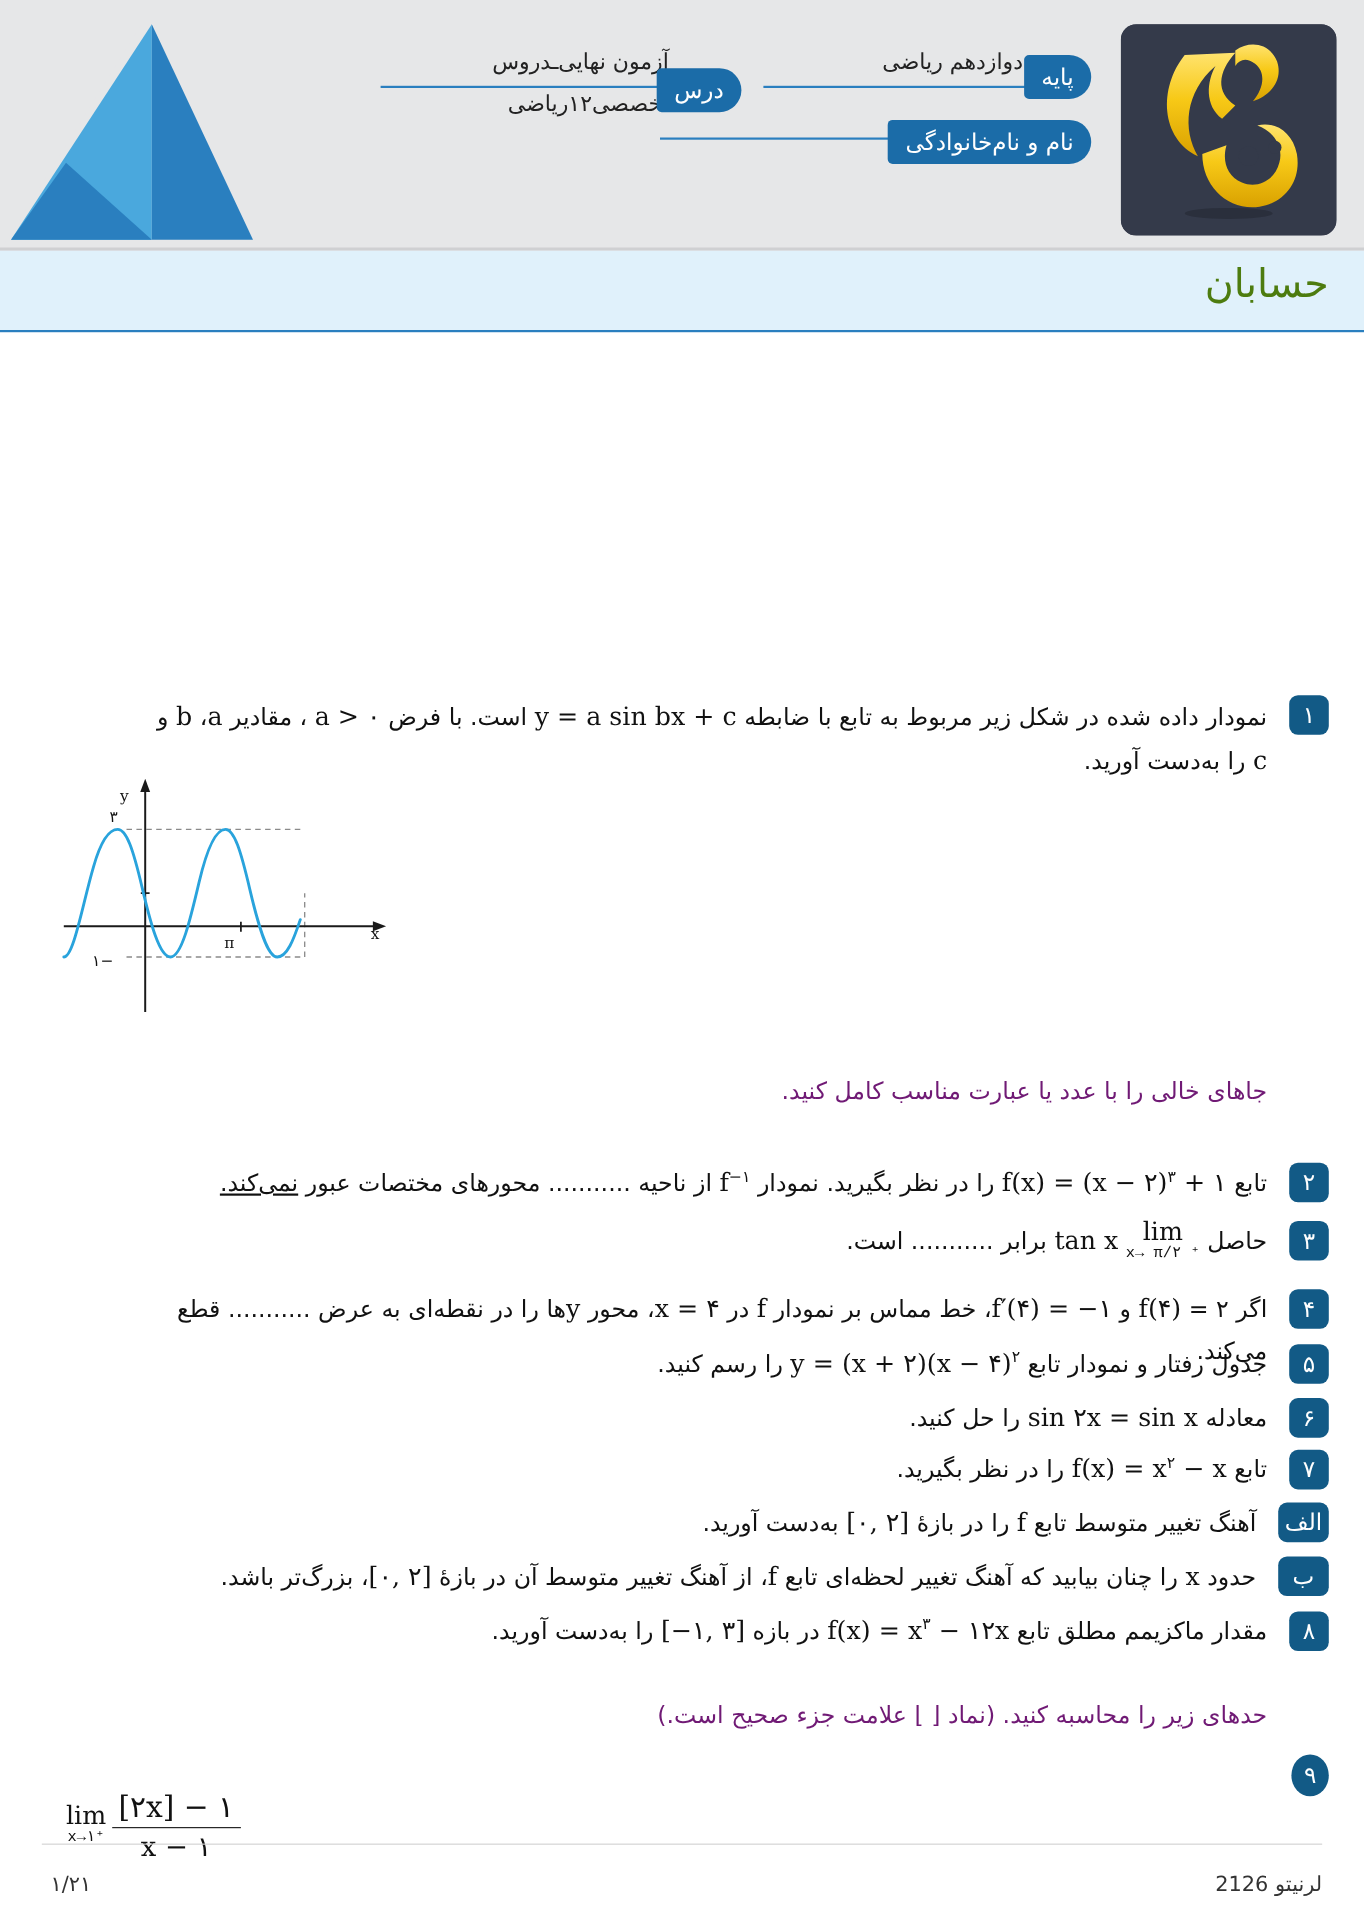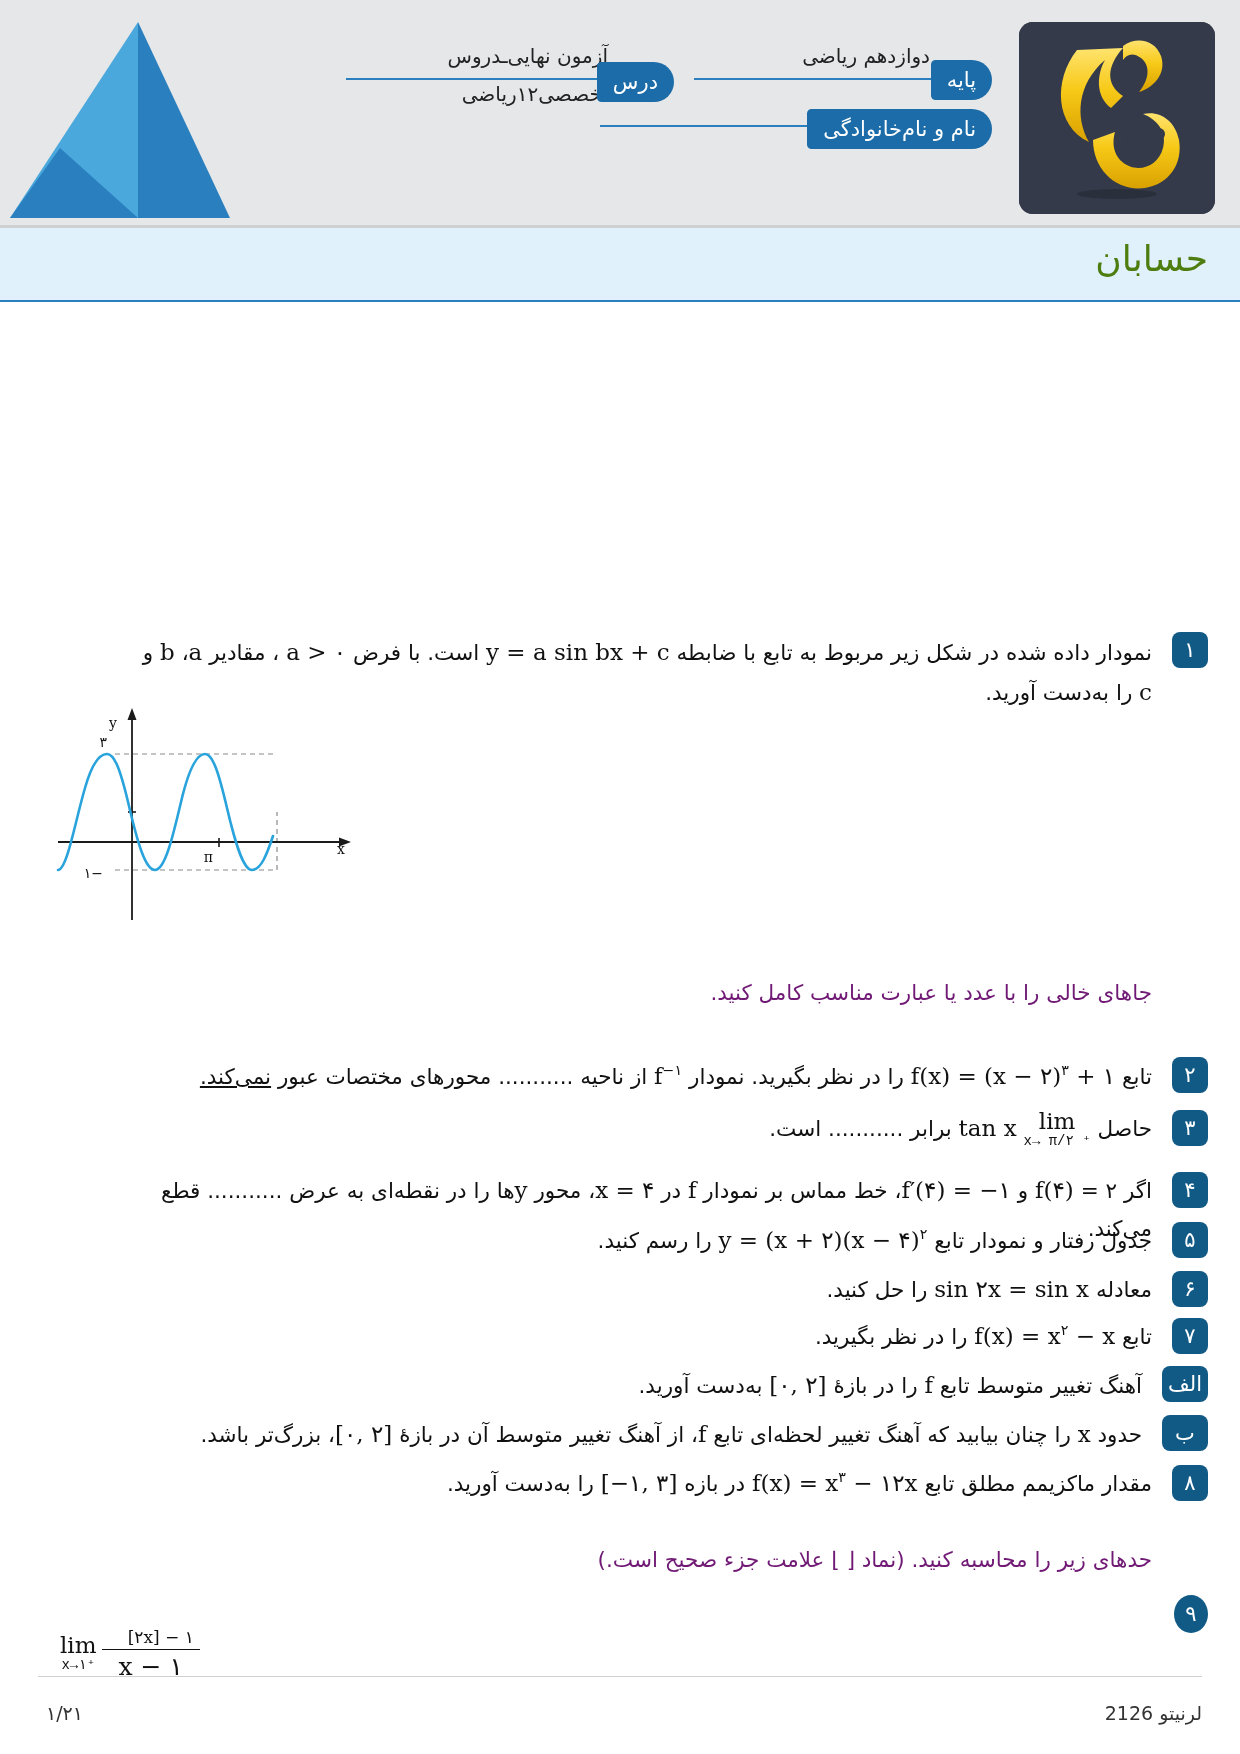--- a/index.html
+++ b/index.html
@@ -172,21 +172,21 @@
   .limwrap .lop { font-size: 23px; display: block; line-height: 1; }
   .limwrap .lsub { font-size: 14px; display: block; line-height: 1.1; margin-top: 1px; font-family: Liberation Mono, monospace; }
 
   .frac {
     display: inline-block;
     vertical-align: middle;
     text-align: center;
     direction: ltr;
     font-family: "DejaVu Serif", "Liberation Serif", serif;
   }
-  .frac .num { display: block; padding: 0 6px 2px; font-size: 17px; margin-left: 20px; }
+  .frac .num { display: block; padding: 0 6px 2px; font-size: 27px; }
   .frac .den { display: block; padding: 2px 6px 0; font-size: 25px; border-top: 1.6px solid #111; }
 
   
   .graph {
     position: absolute;
     left: 55px;
     top: 400px;
     width: 300px;
     height: 225px;
   }
@@ -229,21 +229,21 @@
 
 <div class="header">
 
   <svg class="header-left-cut" viewBox="0 0 250 228" preserveAspectRatio="none">
     <polygon points="0,228 250,228 250,20 130,20" fill="#e6e7e8"></polygon>
     <polygon points="10,218 138,22 138,218" fill="#4aa8dd"></polygon>
     <polygon points="138,22 230,218 138,218" fill="#2a7fbf"></polygon>
     <polygon points="10,218 60,148 138,218" fill="#2a7fbf"></polygon>
   </svg>
 
-  <div class="pill sq-left" style="top:36px; right:248px;">پایه</div>
+  <div class="pill sq-left" style="top:26px; right:248px;">پایه</div>
   <div class="field-val" style="top:44px; right:310px; width:230px;">دوازدهم ریاضی</div>
   <div class="field-line" style="top:78px; right:308px; width:238px;"></div>
 
   <div class="pill sq-left" style="top:38px; right:566px;">درس</div>
   <div class="field-val" style="top:44px; right:632px; width:260px;">آزمون نهایی‌ـدروس</div>
   <div class="field-val" style="top:82px; right:632px; width:260px;">تخصصی۱۲ریاضی</div>
   <div class="field-line" style="top:78px; right:630px; width:264px;"></div>
 
   <div class="pill sq-left" style="top:85px; right:248px;">نام و نام‌خانوادگی</div>
   <div class="field-val" style="top:92px; right:420px; width:200px;"></div>

